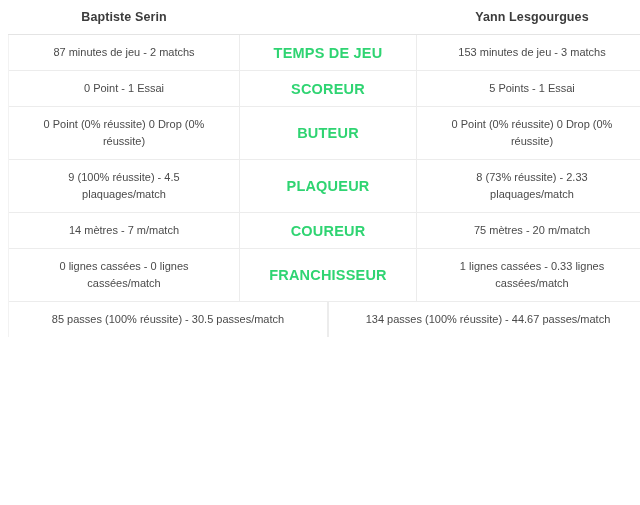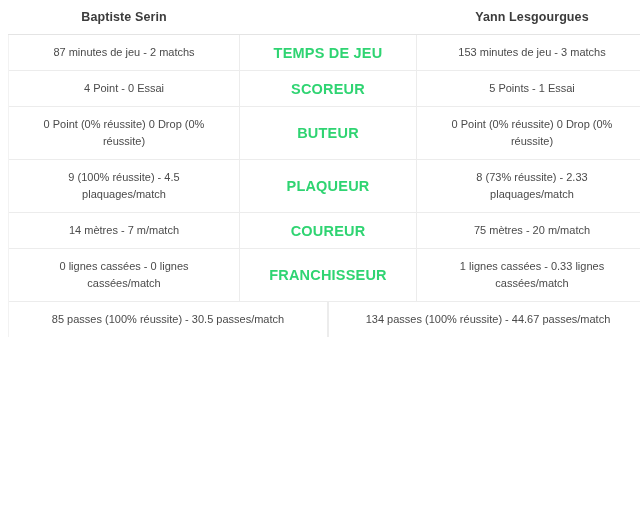--- a/index.html
+++ b/index.html
@@ -95,21 +95,21 @@
 
     <div class="row">
       <div class="side">87 minutes de jeu - 2 matchs</div>
       <div class="divider-left"></div>
       <div class="mid">TEMPS DE JEU</div>
       <div class="divider-right"></div>
       <div class="side">153 minutes de jeu - 3 matchs</div>
     </div>
 
     <div class="row">
-      <div class="side">4 Point - 0 Essai</div>
+      <div class="side">0 Point - 1 Essai</div>
       <div class="divider-left"></div>
       <div class="mid">SCOREUR</div>
       <div class="divider-right"></div>
       <div class="side">5 Points - 1 Essai</div>
     </div>
 
     <div class="row">
       <div class="side">0 Point (0% réussite)
 0 Drop (0% réussite)</div>
       <div class="divider-left"></div>

